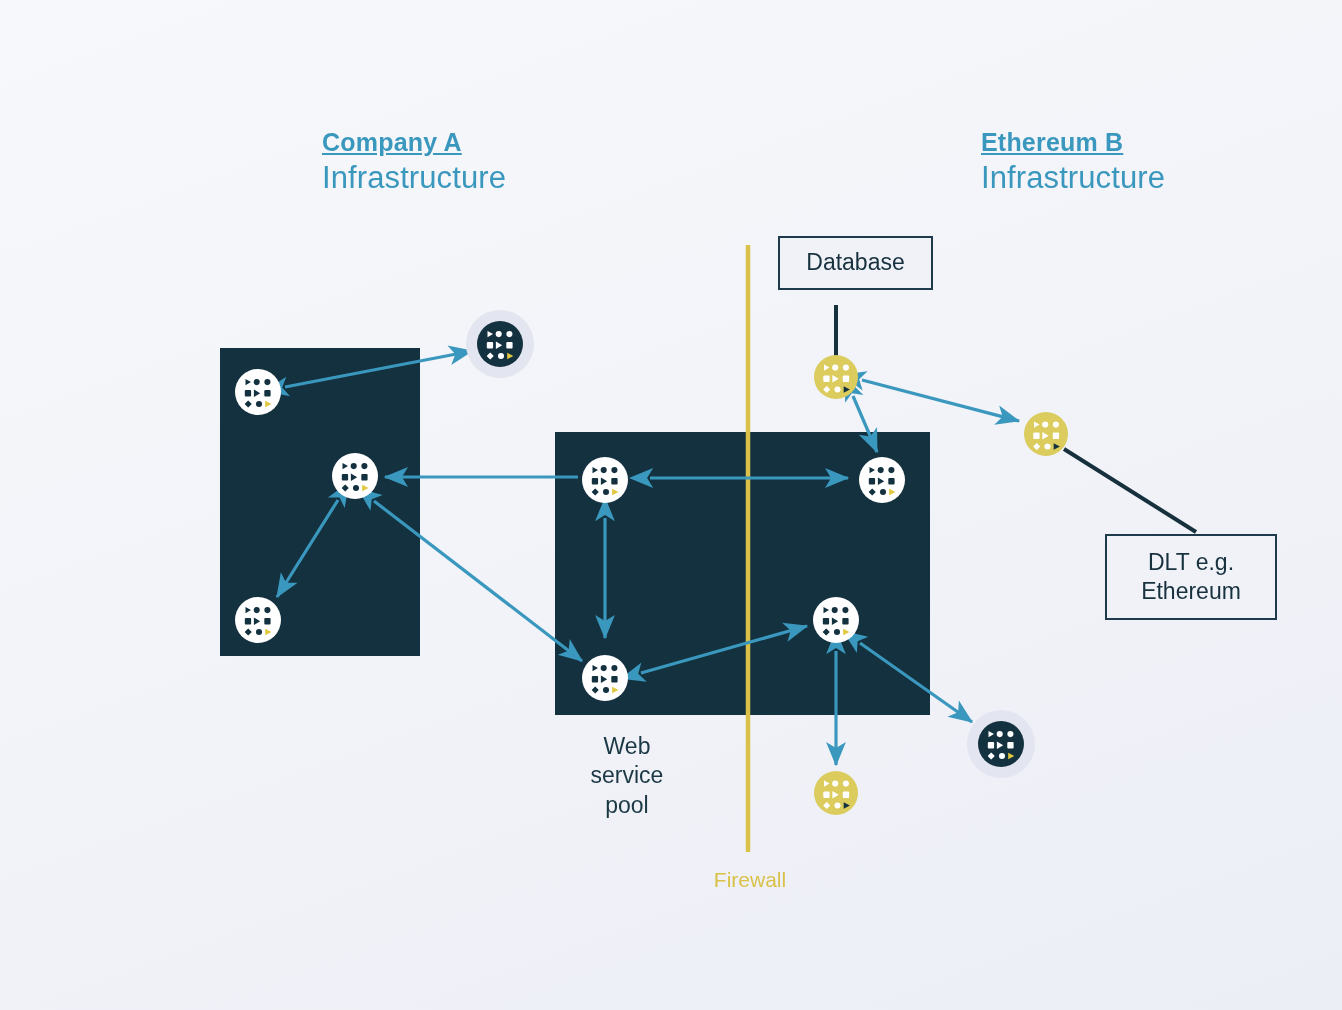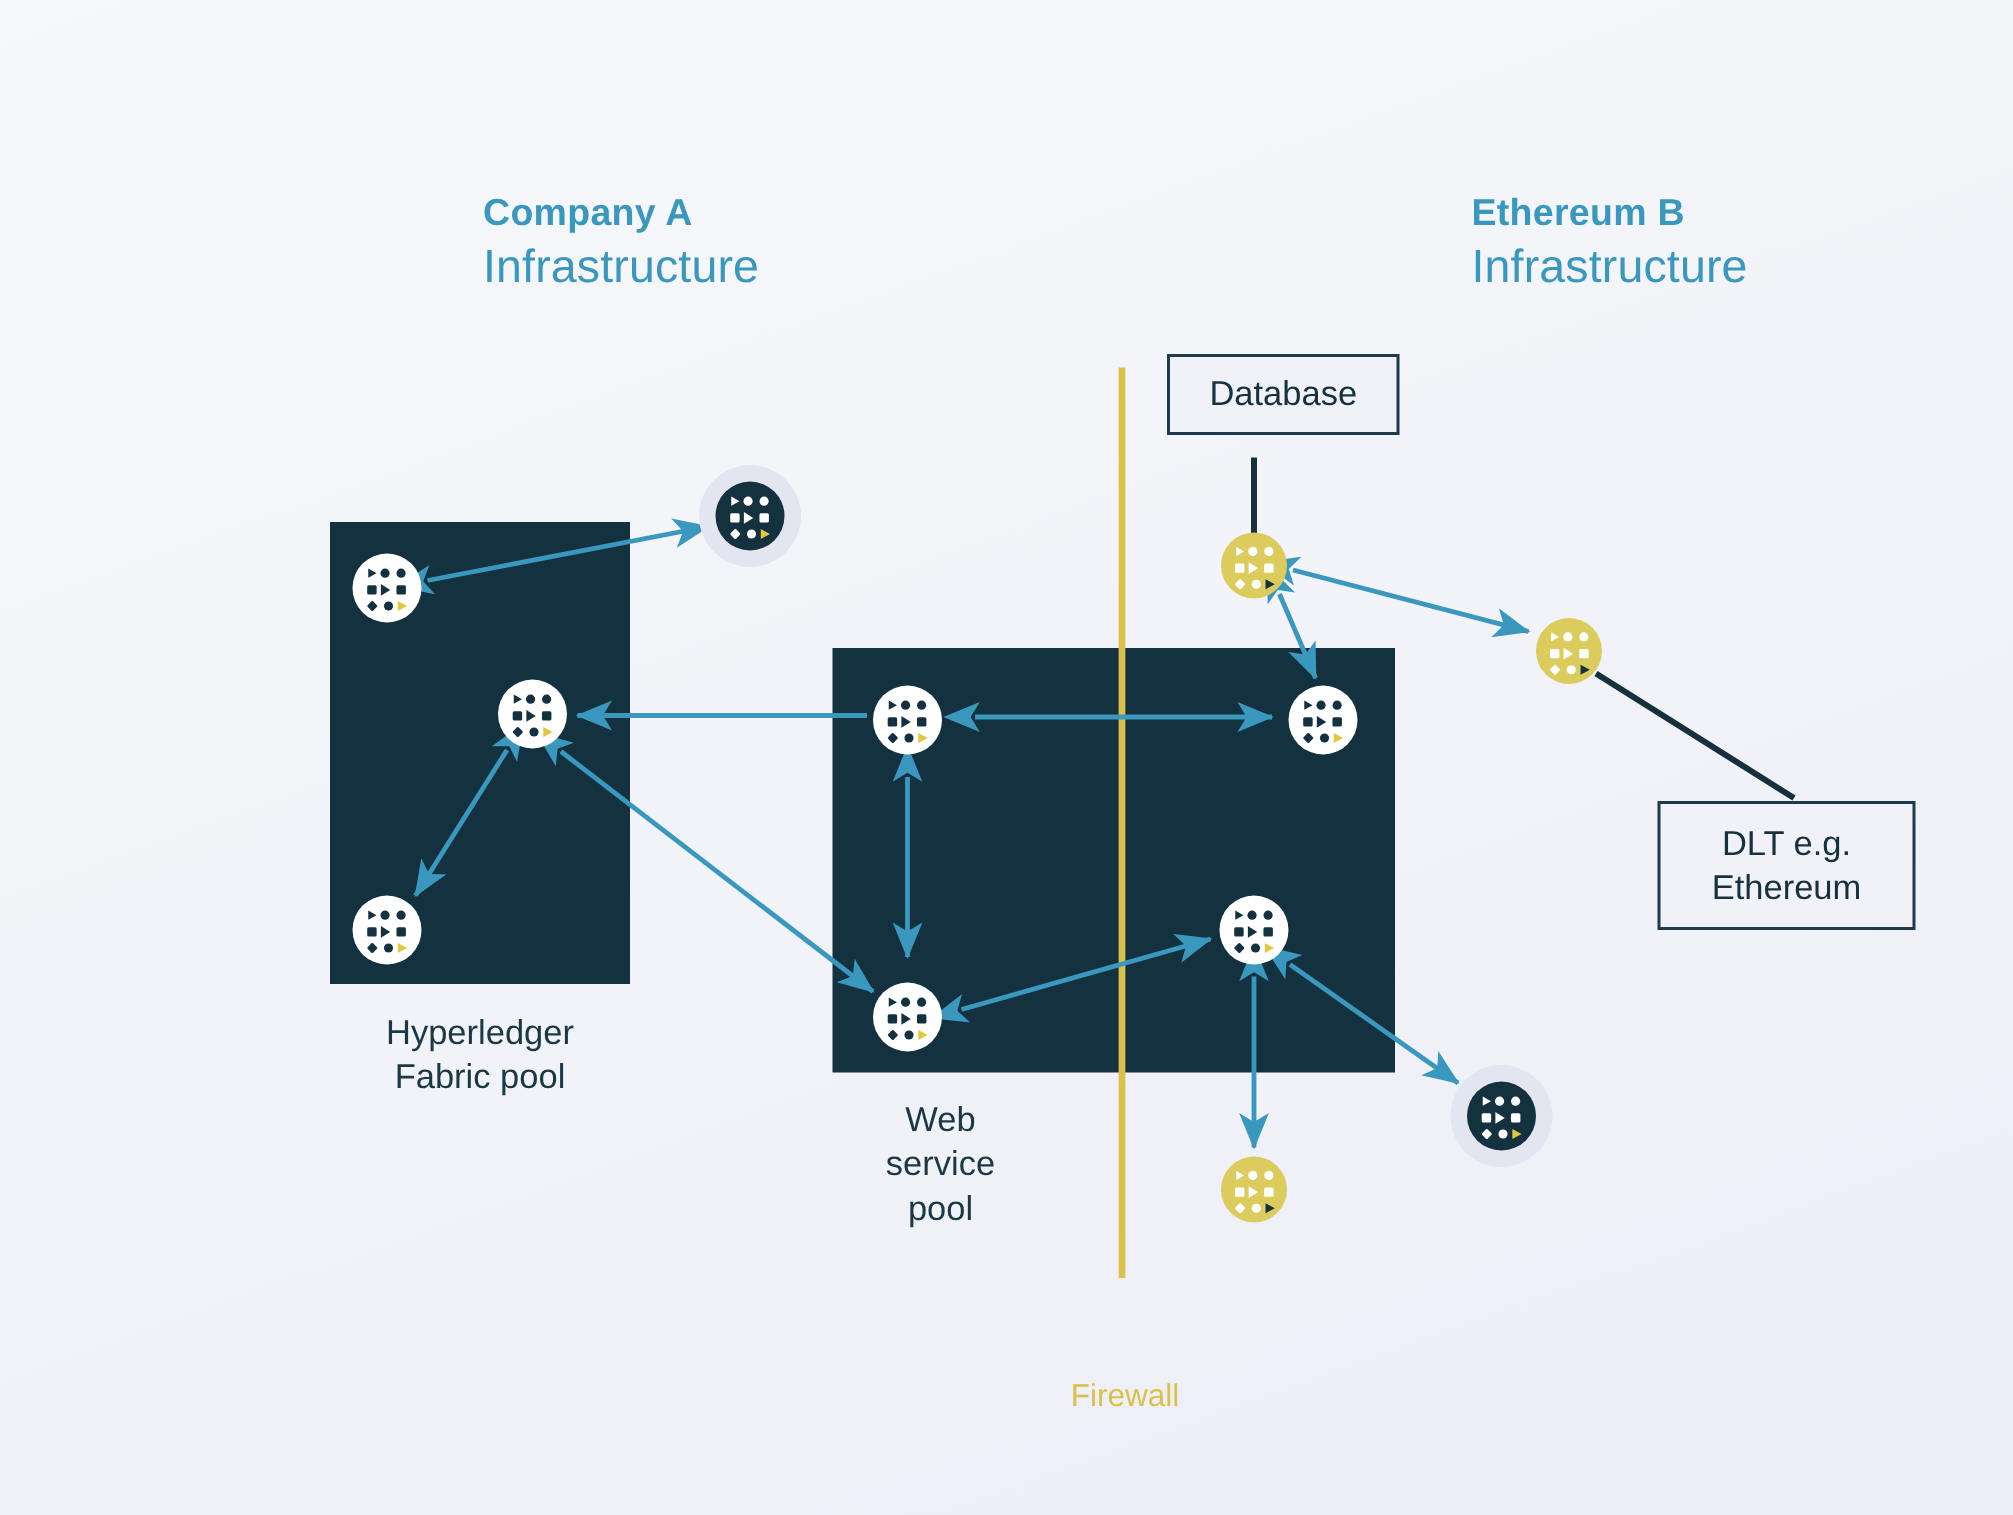--- a/index.html
+++ b/index.html
@@ -28,20 +28,21 @@
   .company-heading {
     position: absolute;
     line-height: 1.28;
   }
   .company-heading .co-name {
     display: block;
     font-size: 25px;
     font-weight: bold;
     color: #3a97bd;
     letter-spacing: 0.2px;
+    text-decoration: underline;
   }
   .company-heading .co-sub {
     display: block;
     font-size: 31px;
     font-weight: normal;
     color: #3a97bd;
     letter-spacing: 0.1px;
   }
   #company-a-heading { left: 322px; top: 126px; }
   #company-b-heading { left: 981px; top: 126px; }
@@ -70,21 +71,21 @@
     font-size: 23px;
     line-height: 1.28;
     white-space: pre-line;
   }
   #database-box { left: 778px; top: 236px; width: 155px; height: 54px; }
   #dlt-box { left: 1105px; top: 534px; width: 172px; height: 86px; }
 
   .firewall-label {
     position: absolute;
     left: 680px;
-    top: 919px;
+    top: 868px;
     width: 140px;
     text-align: center;
     font-size: 21px;
     color: #d9c14a;
   }
 </style>
 </head>
 <body>
 
 <div id="diagram-root">
@@ -230,22 +231,20 @@
 
   <div class="boxed-node" id="database-box">
     <span>Database</span>
   </div>
 
   <div class="boxed-node" id="dlt-box">
     <span>DLT e.g.
 Ethereum</span>
   </div>
 
-  <div class="pool-label" id="hyperledger-pool-label">Hyperledger
-Fabric pool</div>
 
   <div class="pool-label" id="web-service-pool-label">Web
 service
 pool</div>
 
   <div class="firewall-label">Firewall</div>
 
 </div>
 
 </body></html>

